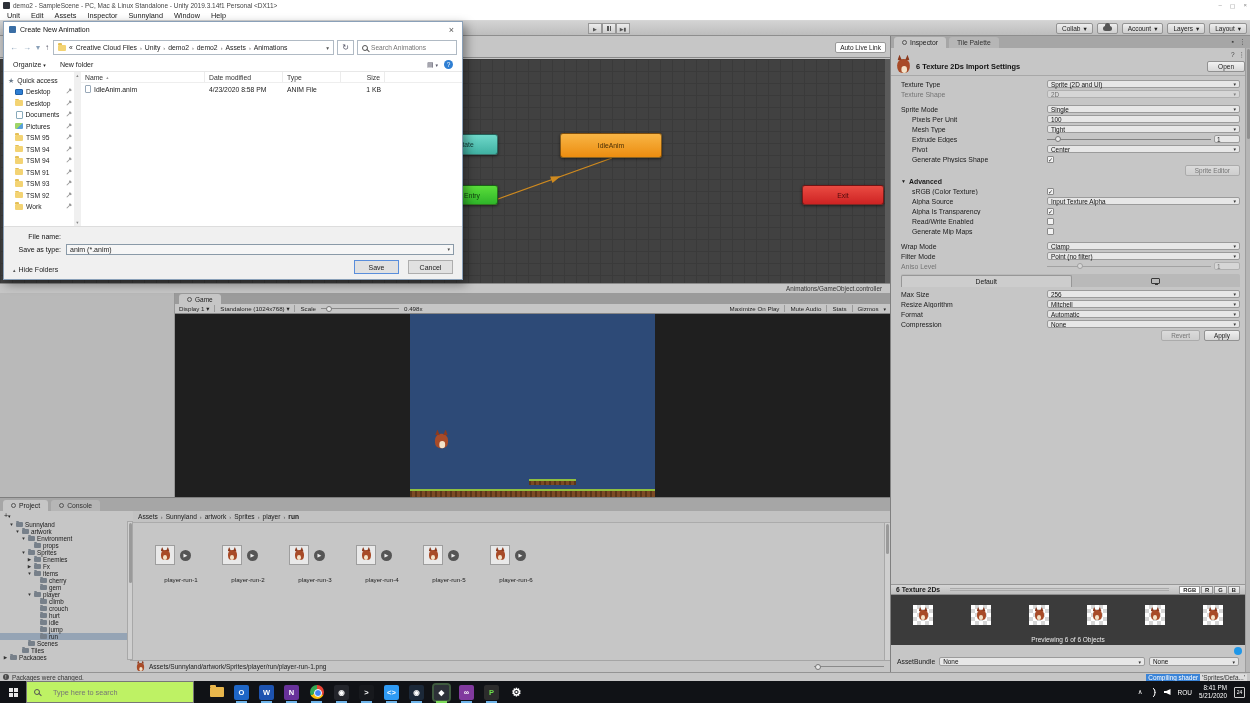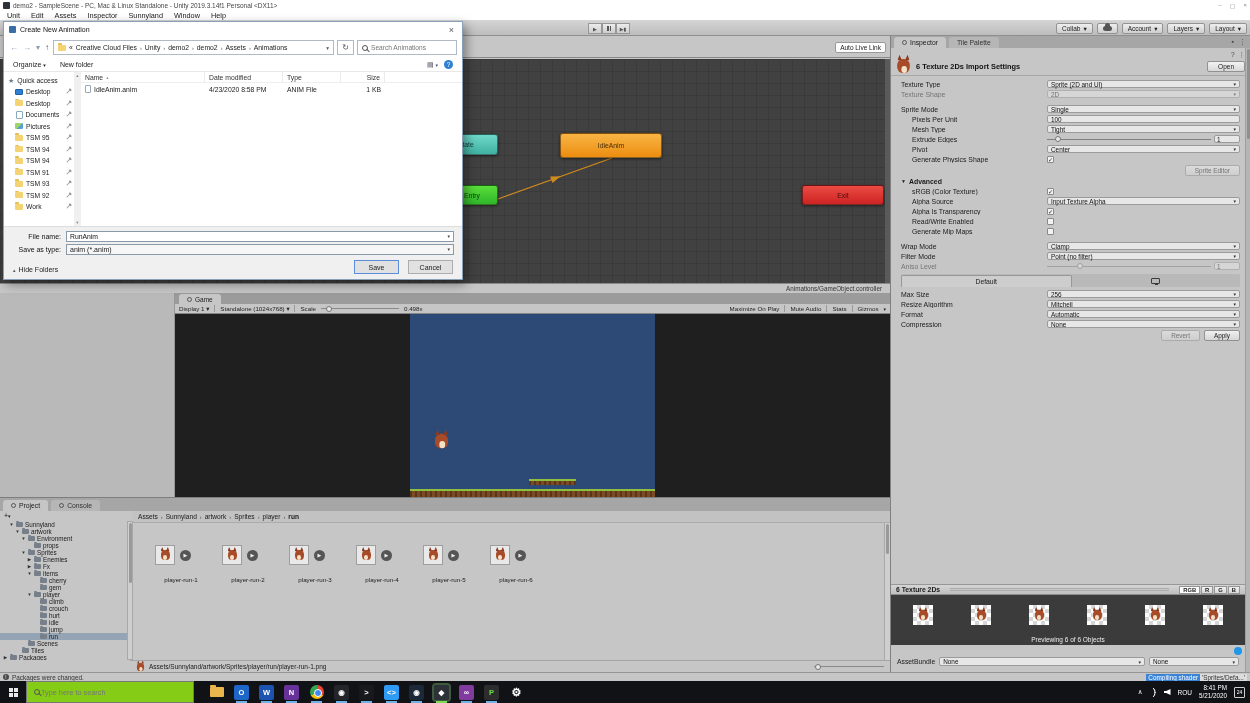--- a/index.html
+++ b/index.html
@@ -131,21 +131,21 @@
 .statusbar{position:absolute;left:0;top:672px;width:100%;height:9px;background:#c6c6c6;border-top:1px solid #949494;display:flex;align-items:center;gap:3px;padding:0 3px;font-size:6.4px;color:#333}
 .warn-ic{width:6px;height:6px;border-radius:50%;background:#4a4a4a;color:#fff;font-size:4.5px;display:flex;align-items:center;justify-content:center}
 .stat-right{margin-left:auto;display:flex;font-size:6.4px}
 .compiling-hl{background:#3a84d8;color:#fff;padding:0 2px}
 .compiling-rest{background:#dcdcdc;color:#333;padding:0 2px}
 
 .taskbar{position:absolute;left:0;top:681px;width:100%;height:22px;background:#101216;display:flex;align-items:center;color:#fff}
 .start{width:26px;display:flex;align-items:center;justify-content:center}
 .winlogo{display:grid;grid-template-columns:4px 4px;grid-template-rows:4px 4px;gap:1px}
 .winlogo span{background:#e8e8e8}
-.tsearch{width:168px;height:22px;background:#84cc16;border:1px solid #777;display:flex;align-items:center;gap:1px;padding:0 7px}
+.tsearch{width:168px;height:22px;background:#bef264;border:1px solid #777;display:flex;align-items:center;gap:13px;padding:0 7px}
 .tsearch input{border:none;outline:none;font-family:inherit;font-size:7.3px;color:#555;width:130px;background:transparent}
 .mag{width:6px;height:6px;border:1px solid #555;border-radius:50%;position:relative;flex:none}
 .mag::after{content:"";position:absolute;right:-3px;bottom:-1px;width:4px;height:1px;background:#555;transform:rotate(45deg)}
 .ticons{display:flex;gap:10px;margin-left:15px;align-items:center}
 .ticon{width:15px;height:15px;border-radius:2px;display:flex;align-items:center;justify-content:center;font-size:7.5px;font-weight:bold;position:relative;color:#fff}
 .ticon.running::after{content:"";position:absolute;bottom:-3.5px;left:2px;right:2px;height:2px;background:#6db3e8}
 .ticon.active{outline:2px solid #3f5a3f;background:#2a2e34}
 .ticon.active::after{background:#7ddc5a}
 .folder-tb{width:14px;height:10px;background:#e8b64c;border-radius:1px;position:relative}
 .folder-tb::before{content:"";position:absolute;left:0;top:-2px;width:6px;height:2px;background:#e8b64c;border-radius:1px 1px 0 0}
@@ -984,24 +984,20 @@
               <span class="cell c2">4/23/2020 8:58 PM</span>
               <span class="cell c3">ANIM File</span>
               <span class="cell c4" style="justify-content: flex-end;">1 KB</span>
             </div>
           </div>
       </div>
     </div>
     <div class="dlg-footer">
       <div class="frow">
         <span class="flabel">File name:</span>
-        <span class="combo">
-          <input value="RunAnim" style="">
-          <span class="caret">▾</span>
-        </span>
       </div>
       <div class="frow">
         <span class="flabel">Save as type:</span>
         <span class="combo gray">
           <span style="flex:1">anim (*.anim)</span>
           <span class="caret">▾</span>
         </span>
       </div>
       <div class="btn-row">
         <span class="wbtn default">Save</span>

